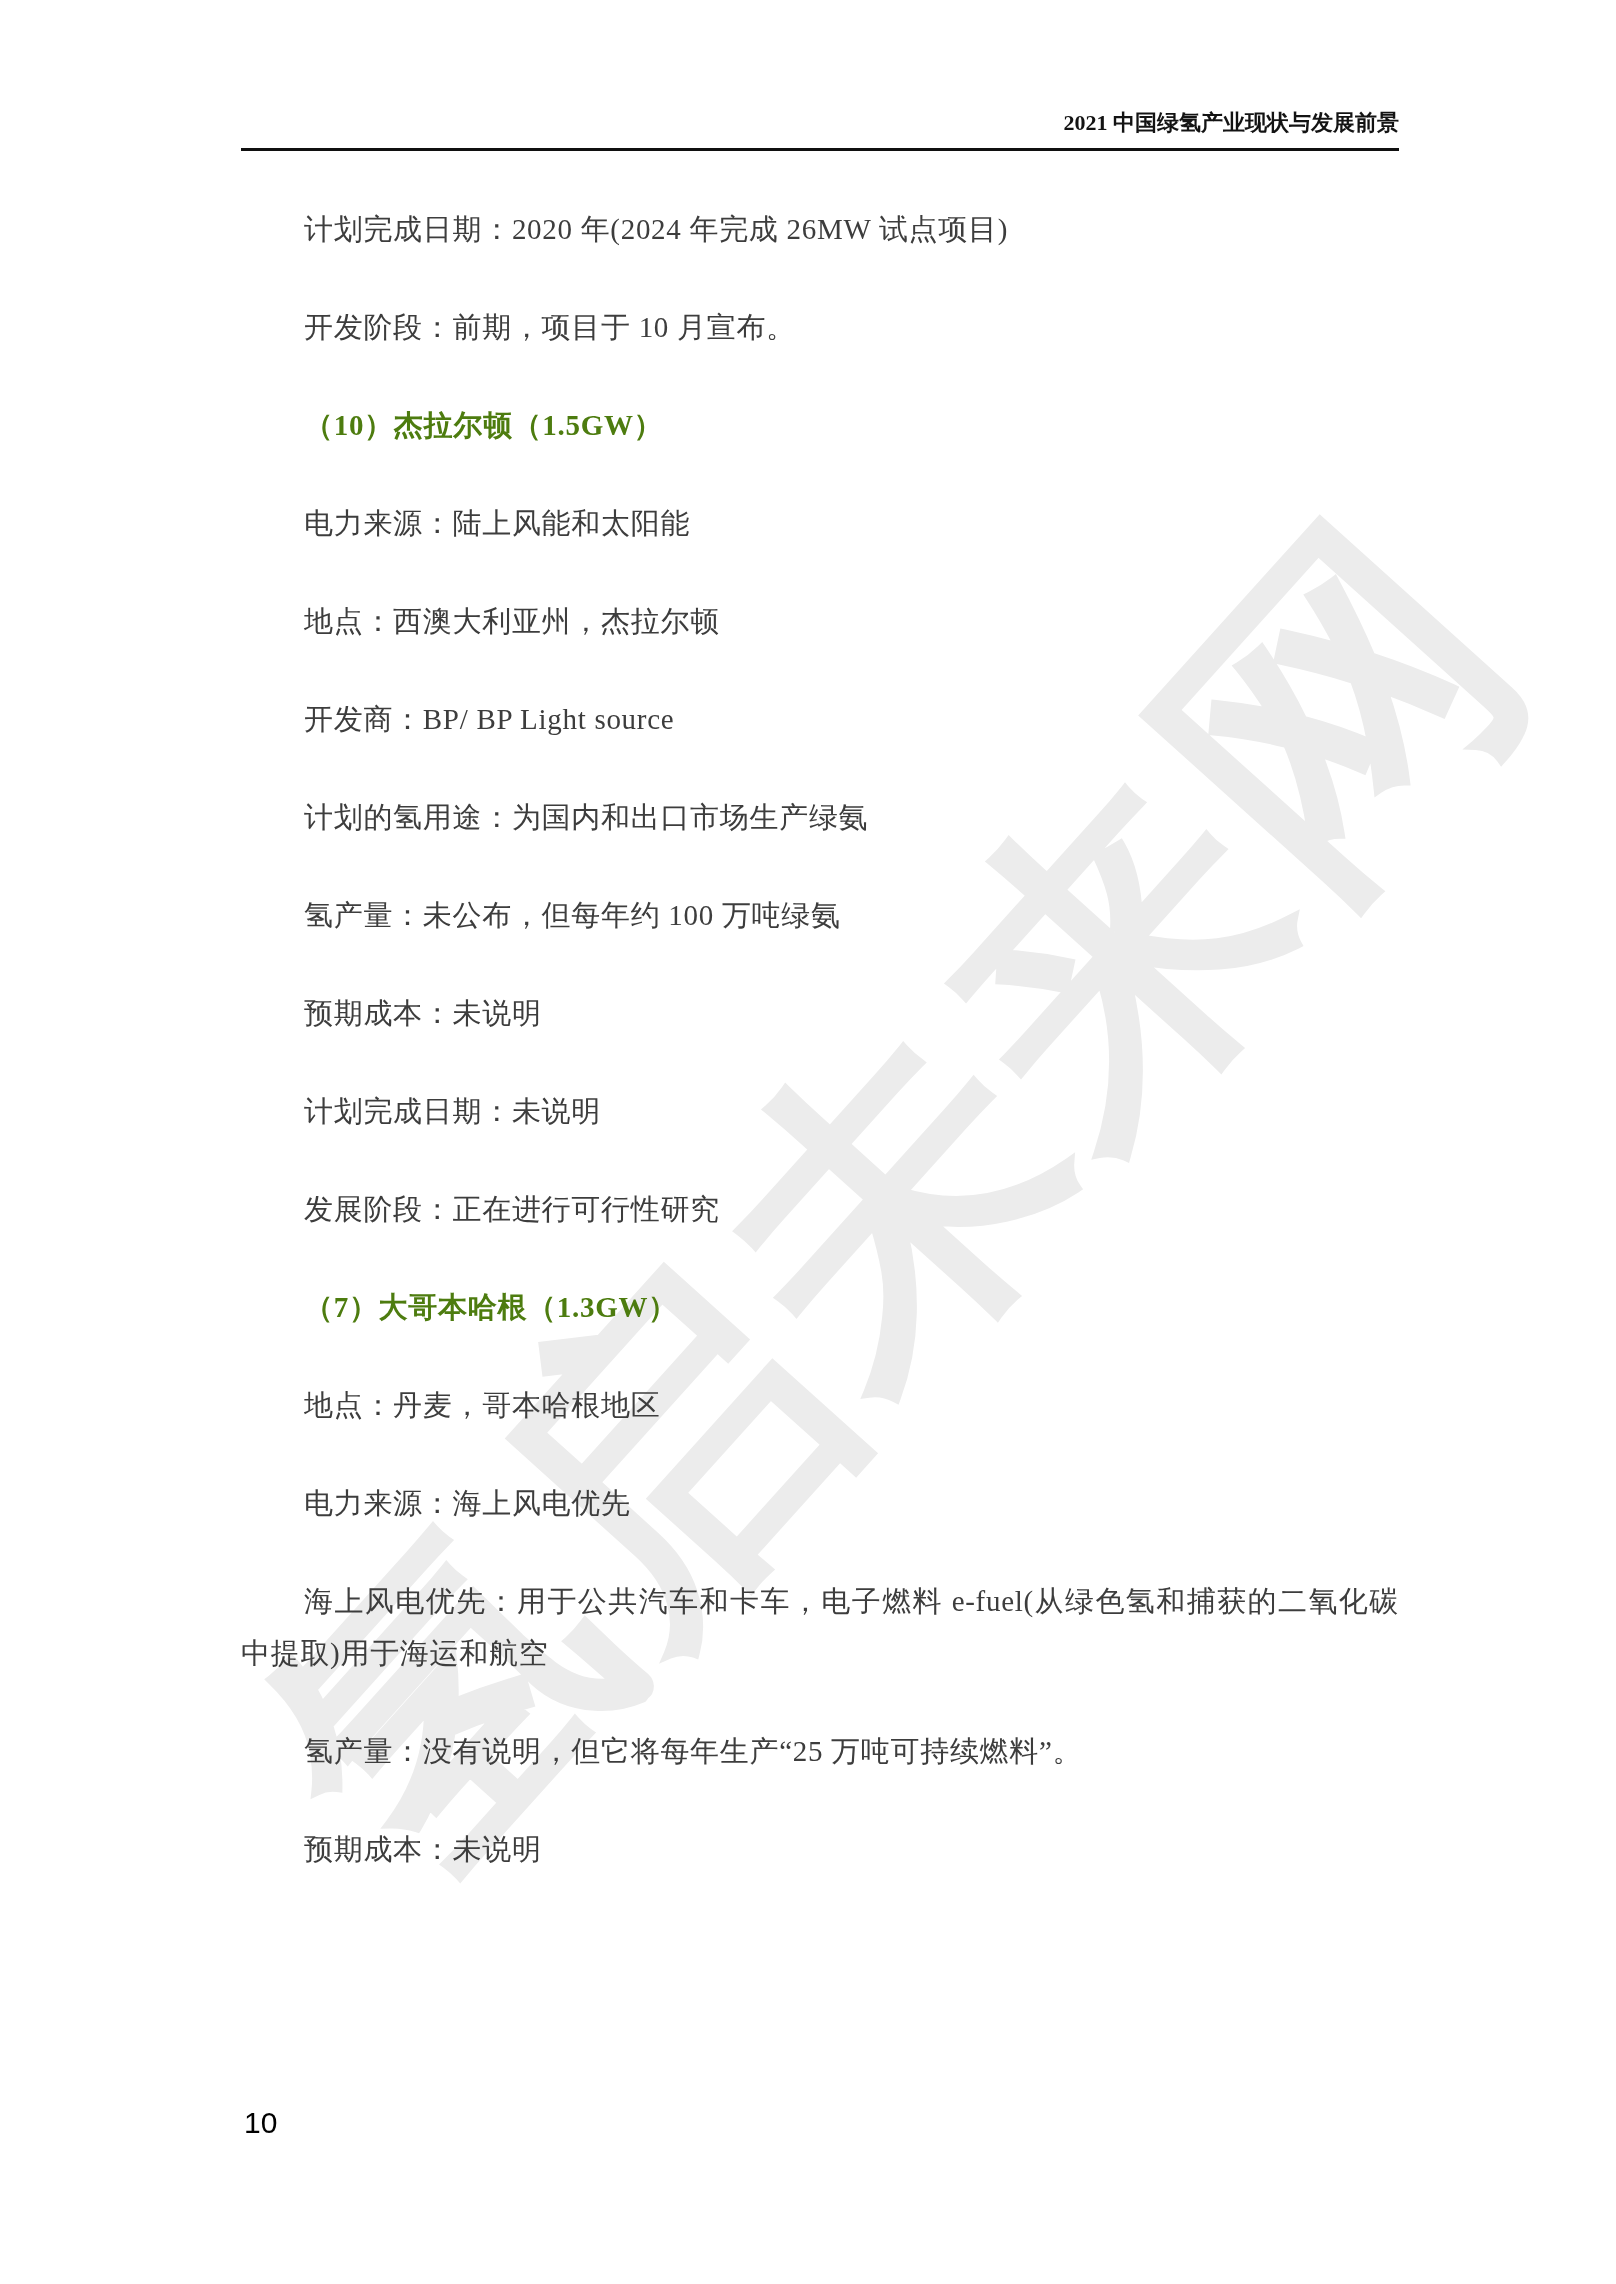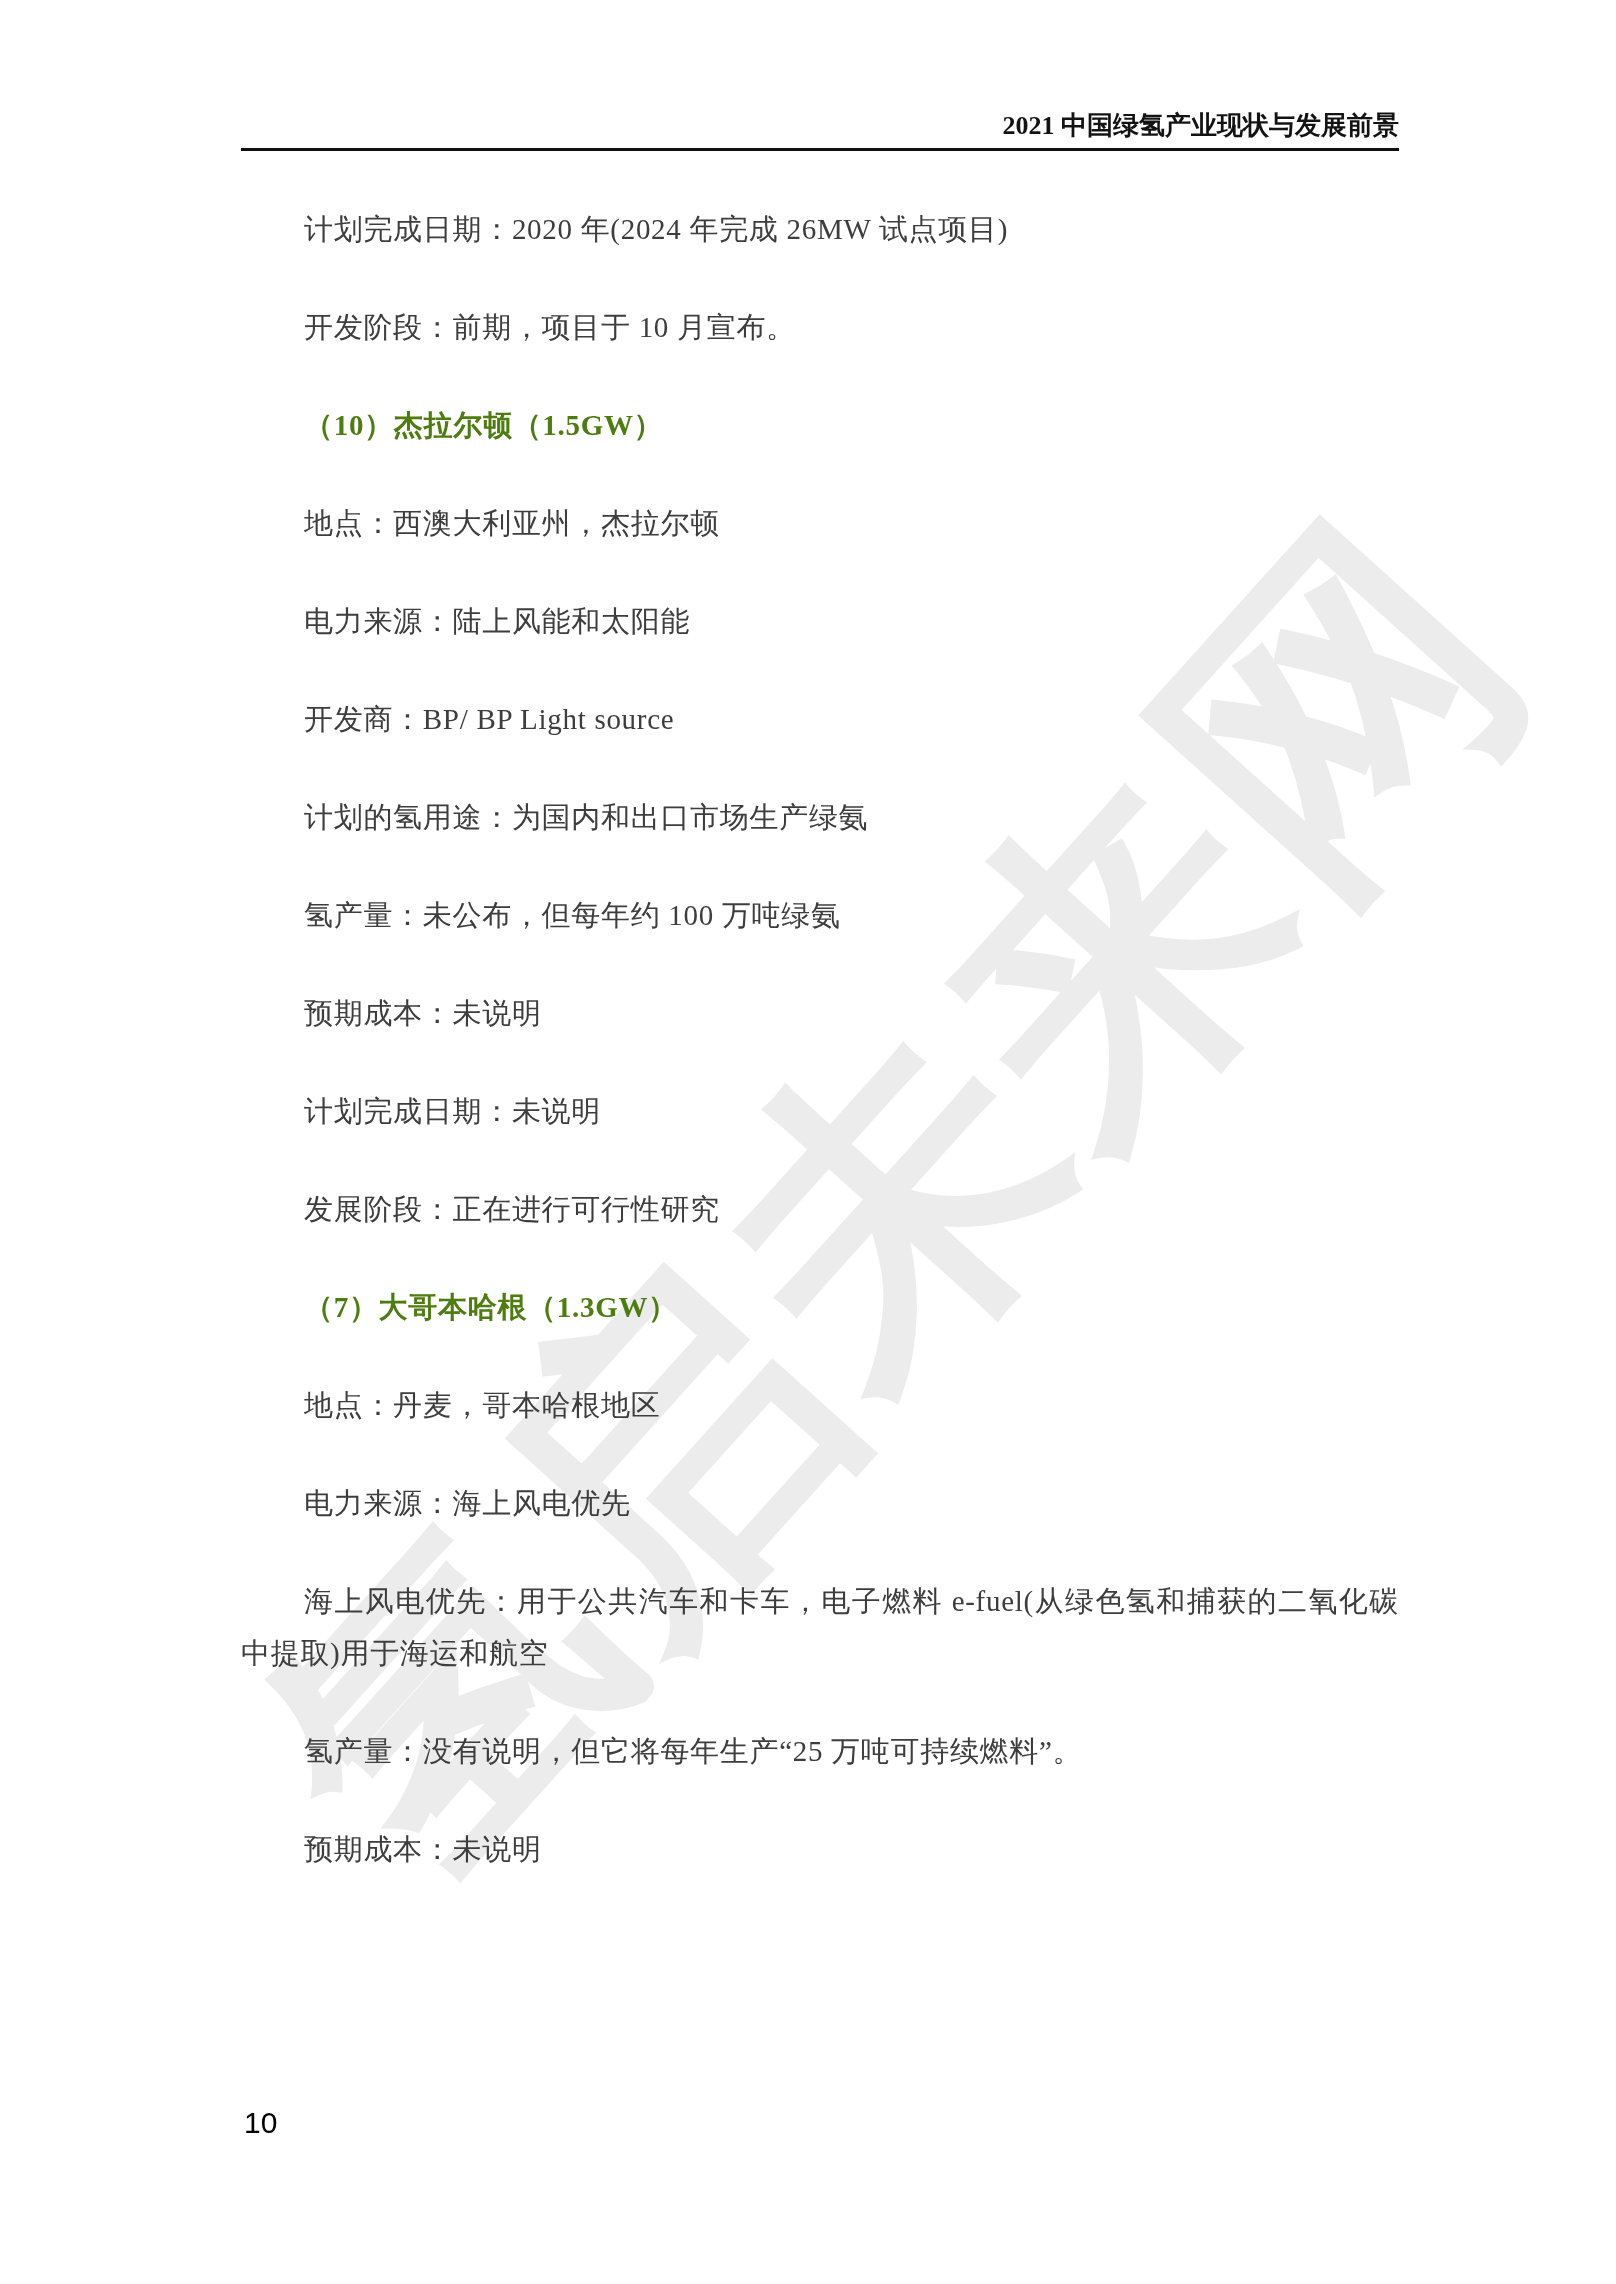--- a/index.html
+++ b/index.html
@@ -26,21 +26,21 @@
     z-index:0;
     user-select:none;
     line-height:1;
   }
   .header-title{
     position:absolute;
     top:109px;
     left:241px;
     width:1158px;
     text-align:right;
-    font-size:26px;
+    font-size:22px;
     font-weight:700;
     color:#131313;
     z-index:2;
     line-height:1.3;
   }
   .header-rule{
     position:absolute;
     top:148px;
     left:241px;
     width:1158px;
@@ -88,22 +88,22 @@
   <div class="watermark" style="color: rgb(236, 236, 236);">氢启未来网</div>
 
   <div class="header-title">2021 中国绿氢产业现状与发展前景</div>
 
   <div class="header-rule"></div>
 
   <div class="body-text">
       <p class="para">计划完成日期：2020 年(2024 年完成 26MW 试点项目)</p>
       <p class="para">开发阶段：前期，项目于 10 月宣布。</p>
       <p class="para heading">（10）杰拉尔顿（1.5GW）</p>
+      <p class="para">电力来源：陆上风能和太阳能</p>
       <p class="para">地点：西澳大利亚州，杰拉尔顿</p>
-      <p class="para">电力来源：陆上风能和太阳能</p>
       <p class="para">开发商：BP/ BP Light source</p>
       <p class="para">计划的氢用途：为国内和出口市场生产绿氨</p>
       <p class="para">氢产量：未公布，但每年约 100 万吨绿氨</p>
       <p class="para">预期成本：未说明</p>
       <p class="para">计划完成日期：未说明</p>
       <p class="para">发展阶段：正在进行可行性研究</p>
       <p class="para heading">（7）大哥本哈根（1.3GW）</p>
       <p class="para">地点：丹麦，哥本哈根地区</p>
       <p class="para">电力来源：海上风电优先</p>
       <p class="para">海上风电优先：用于公共汽车和卡车，电子燃料 e-fuel(从绿色氢和捕获的二氧化碳中提取)用于海运和航空</p>

